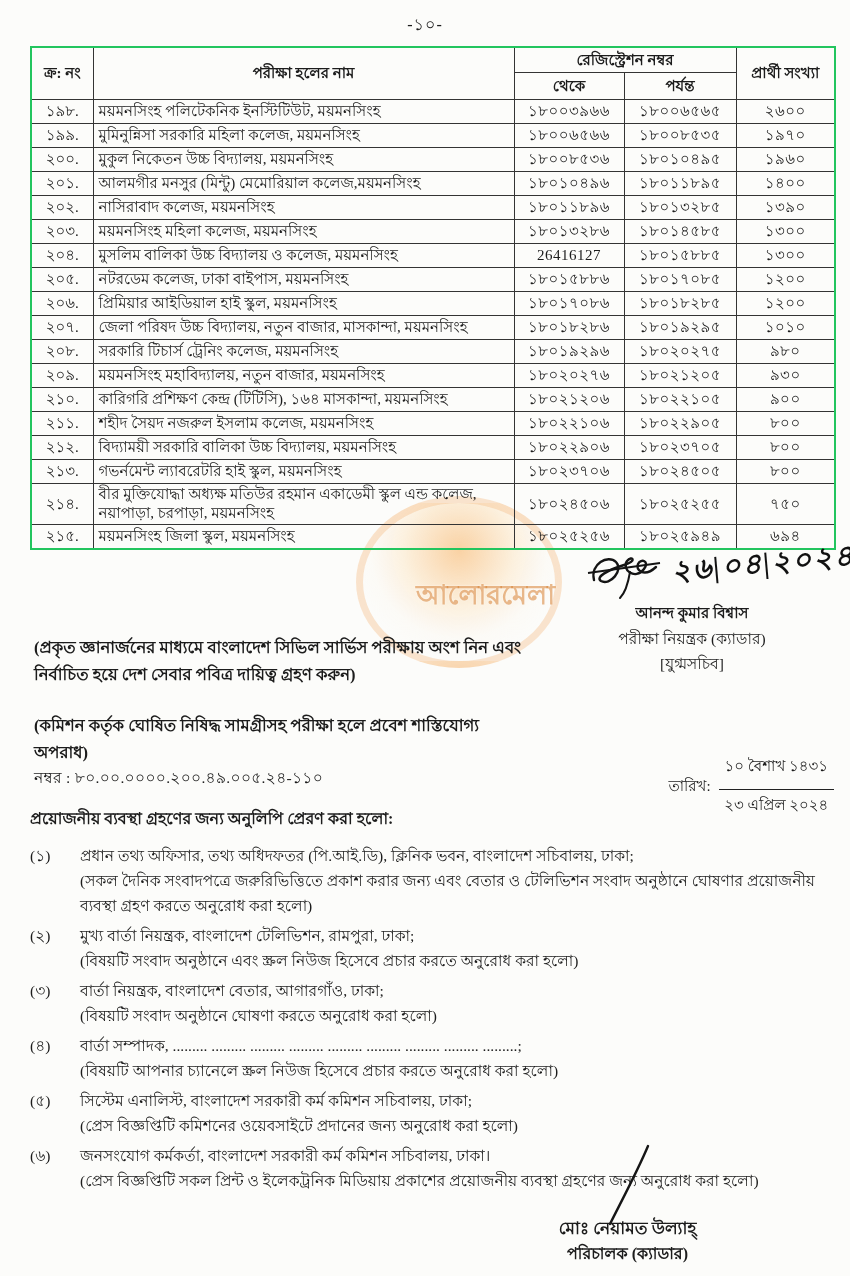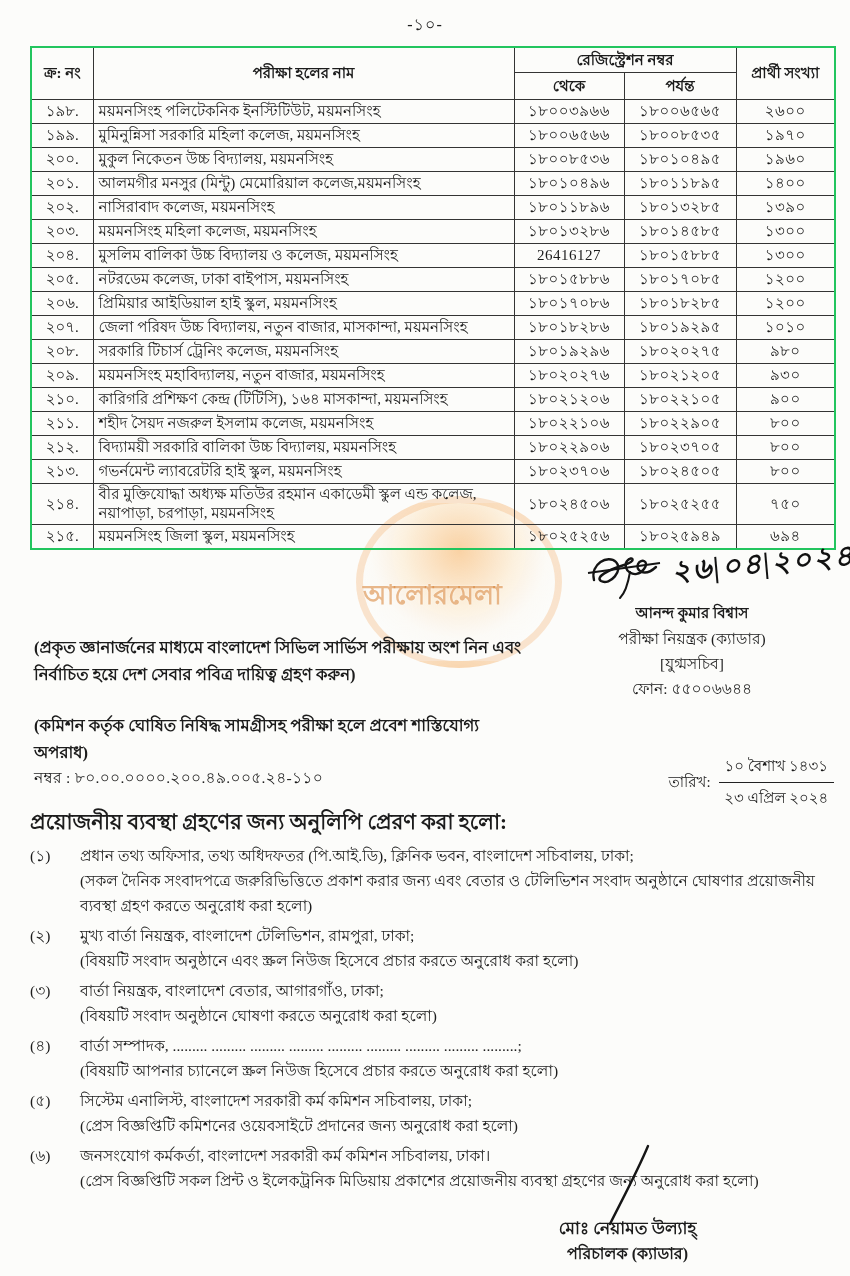--- a/index.html
+++ b/index.html
@@ -16,21 +16,21 @@
     position:absolute; top:12px; left:0; width:100%;
     text-align:center; font-size:16px; letter-spacing:1px;
   }
   
   .watermark {
     position:absolute; left:356px; top:496px; width:192px; height:158px;
     border-radius:50%;
     border:7px solid rgba(243,180,120,0.35);
     background:radial-gradient(circle at 50% 30%, rgba(247,160,60,0.45) 0%, rgba(252,214,160,0.30) 38%, rgba(255,244,230,0.15) 60%, rgba(255,255,255,0) 75%);
     z-index:0;
-    display:flex; align-items:center; justify-content:flex-start;
+    display:flex; align-items:center; justify-content:flex-end;
   }
   .watermark .wm-text {
     margin-top:28px;
     font-size:27px; font-weight:700;
     color:rgba(214,126,46,0.55);
     text-shadow:0 0 2px rgba(255,255,255,0.8);
     white-space:nowrap;
   }
   
   table.halls {
@@ -75,26 +75,26 @@
   .notes {
     position:absolute; left:34px; top:634px; width:496px;
     font-weight:700; font-size:16.5px; line-height:27px; z-index:1;font-family:Liberation Serif, serif;
   }
   .notes .note-p + .note-p { margin-top:24px; }
   
   .memo { position:absolute; left:0; top:752px; width:100%; height:52px; z-index:1; }
   .memo-number { position:absolute; left:34px; top:14px; font-size:15.5px; letter-spacing:0.3px; }
   .memo-date   { position:absolute; right:16px; top:2px; display:flex; align-items:center; gap:8px; font-size:15px; }
   .date-stack  { text-align:center; }
-  .date-top    { display:block; border-bottom:1.4px solid #222; padding:0 6px 3px; }
+  .date-top    { display:block; border-bottom:1.4px solid #222; padding:0 6px 10px; }
   .date-bottom { display:block; padding-top:3px; }
   
   .copy-heading {
     position:absolute; left:30px; top:806px;
-    font-weight:700; font-size:21px; z-index:1;text-align:right;
+    font-weight:700; font-size:16px; z-index:1;text-align:right;
   }
   ol.copies {
     position:absolute; left:30px; top:843px; width:796px;
     margin:0; padding:0; list-style:none;
     font-size:15.5px; line-height:25px; z-index:1;
   }
   li.copy-item { display:flex; margin-bottom:5px; }
   .copy-num  { width:50px; flex:none; }
   .copy-body { flex:1; }
   .copy-main, .copy-note { display:block; }
@@ -290,21 +290,20 @@
     <div class="sig-script">
       <svg width="86" height="50" viewBox="0 0 86 50">
         <path d="M8 30 C4 14 22 4 30 12 C38 20 24 36 15 31 C9 27 22 20 38 15 C52 11 46 5 41 11 C35 19 49 31 58 19 C64 11 55 8 52 14 C49 20 58 28 70 17" fill="none" stroke="#141414" stroke-width="2.4" stroke-linecap="round"></path>
         <path d="M2 23 L74 13" fill="none" stroke="#141414" stroke-width="2"></path>
         <path d="M44 22 C42 34 38 44 34 48" fill="none" stroke="#141414" stroke-width="2" stroke-linecap="round"></path>
       </svg><span class="sig-date">২৬|০৪|২০২৪</span>
     </div>
     <div class="sig-name">আনন্দ কুমার বিশ্বাস</div>
     <div class="sig-line">পরীক্ষা নিয়ন্ত্রক (ক্যাডার)</div>
     <div class="sig-line">[যুগ্মসচিব]</div>
-    <div class="sig-line">ফোন: ৫৫০০৬৬৪৪</div>
   </div>
 
   <div class="notes">
     <div class="note-p">(প্রকৃত জ্ঞানার্জনের মাধ্যমে বাংলাদেশ সিভিল সার্ভিস পরীক্ষায় অংশ নিন এবং নির্বাচিত হয়ে দেশ সেবার পবিত্র দায়িত্ব গ্রহণ করুন)</div>
     <div class="note-p">(কমিশন কর্তৃক ঘোষিত নিষিদ্ধ সামগ্রীসহ পরীক্ষা হলে প্রবেশ শাস্তিযোগ্য অপরাধ)</div>
   </div>
 
   <div class="memo">
     <div class="memo-number">
       <span>নম্বর :</span>

